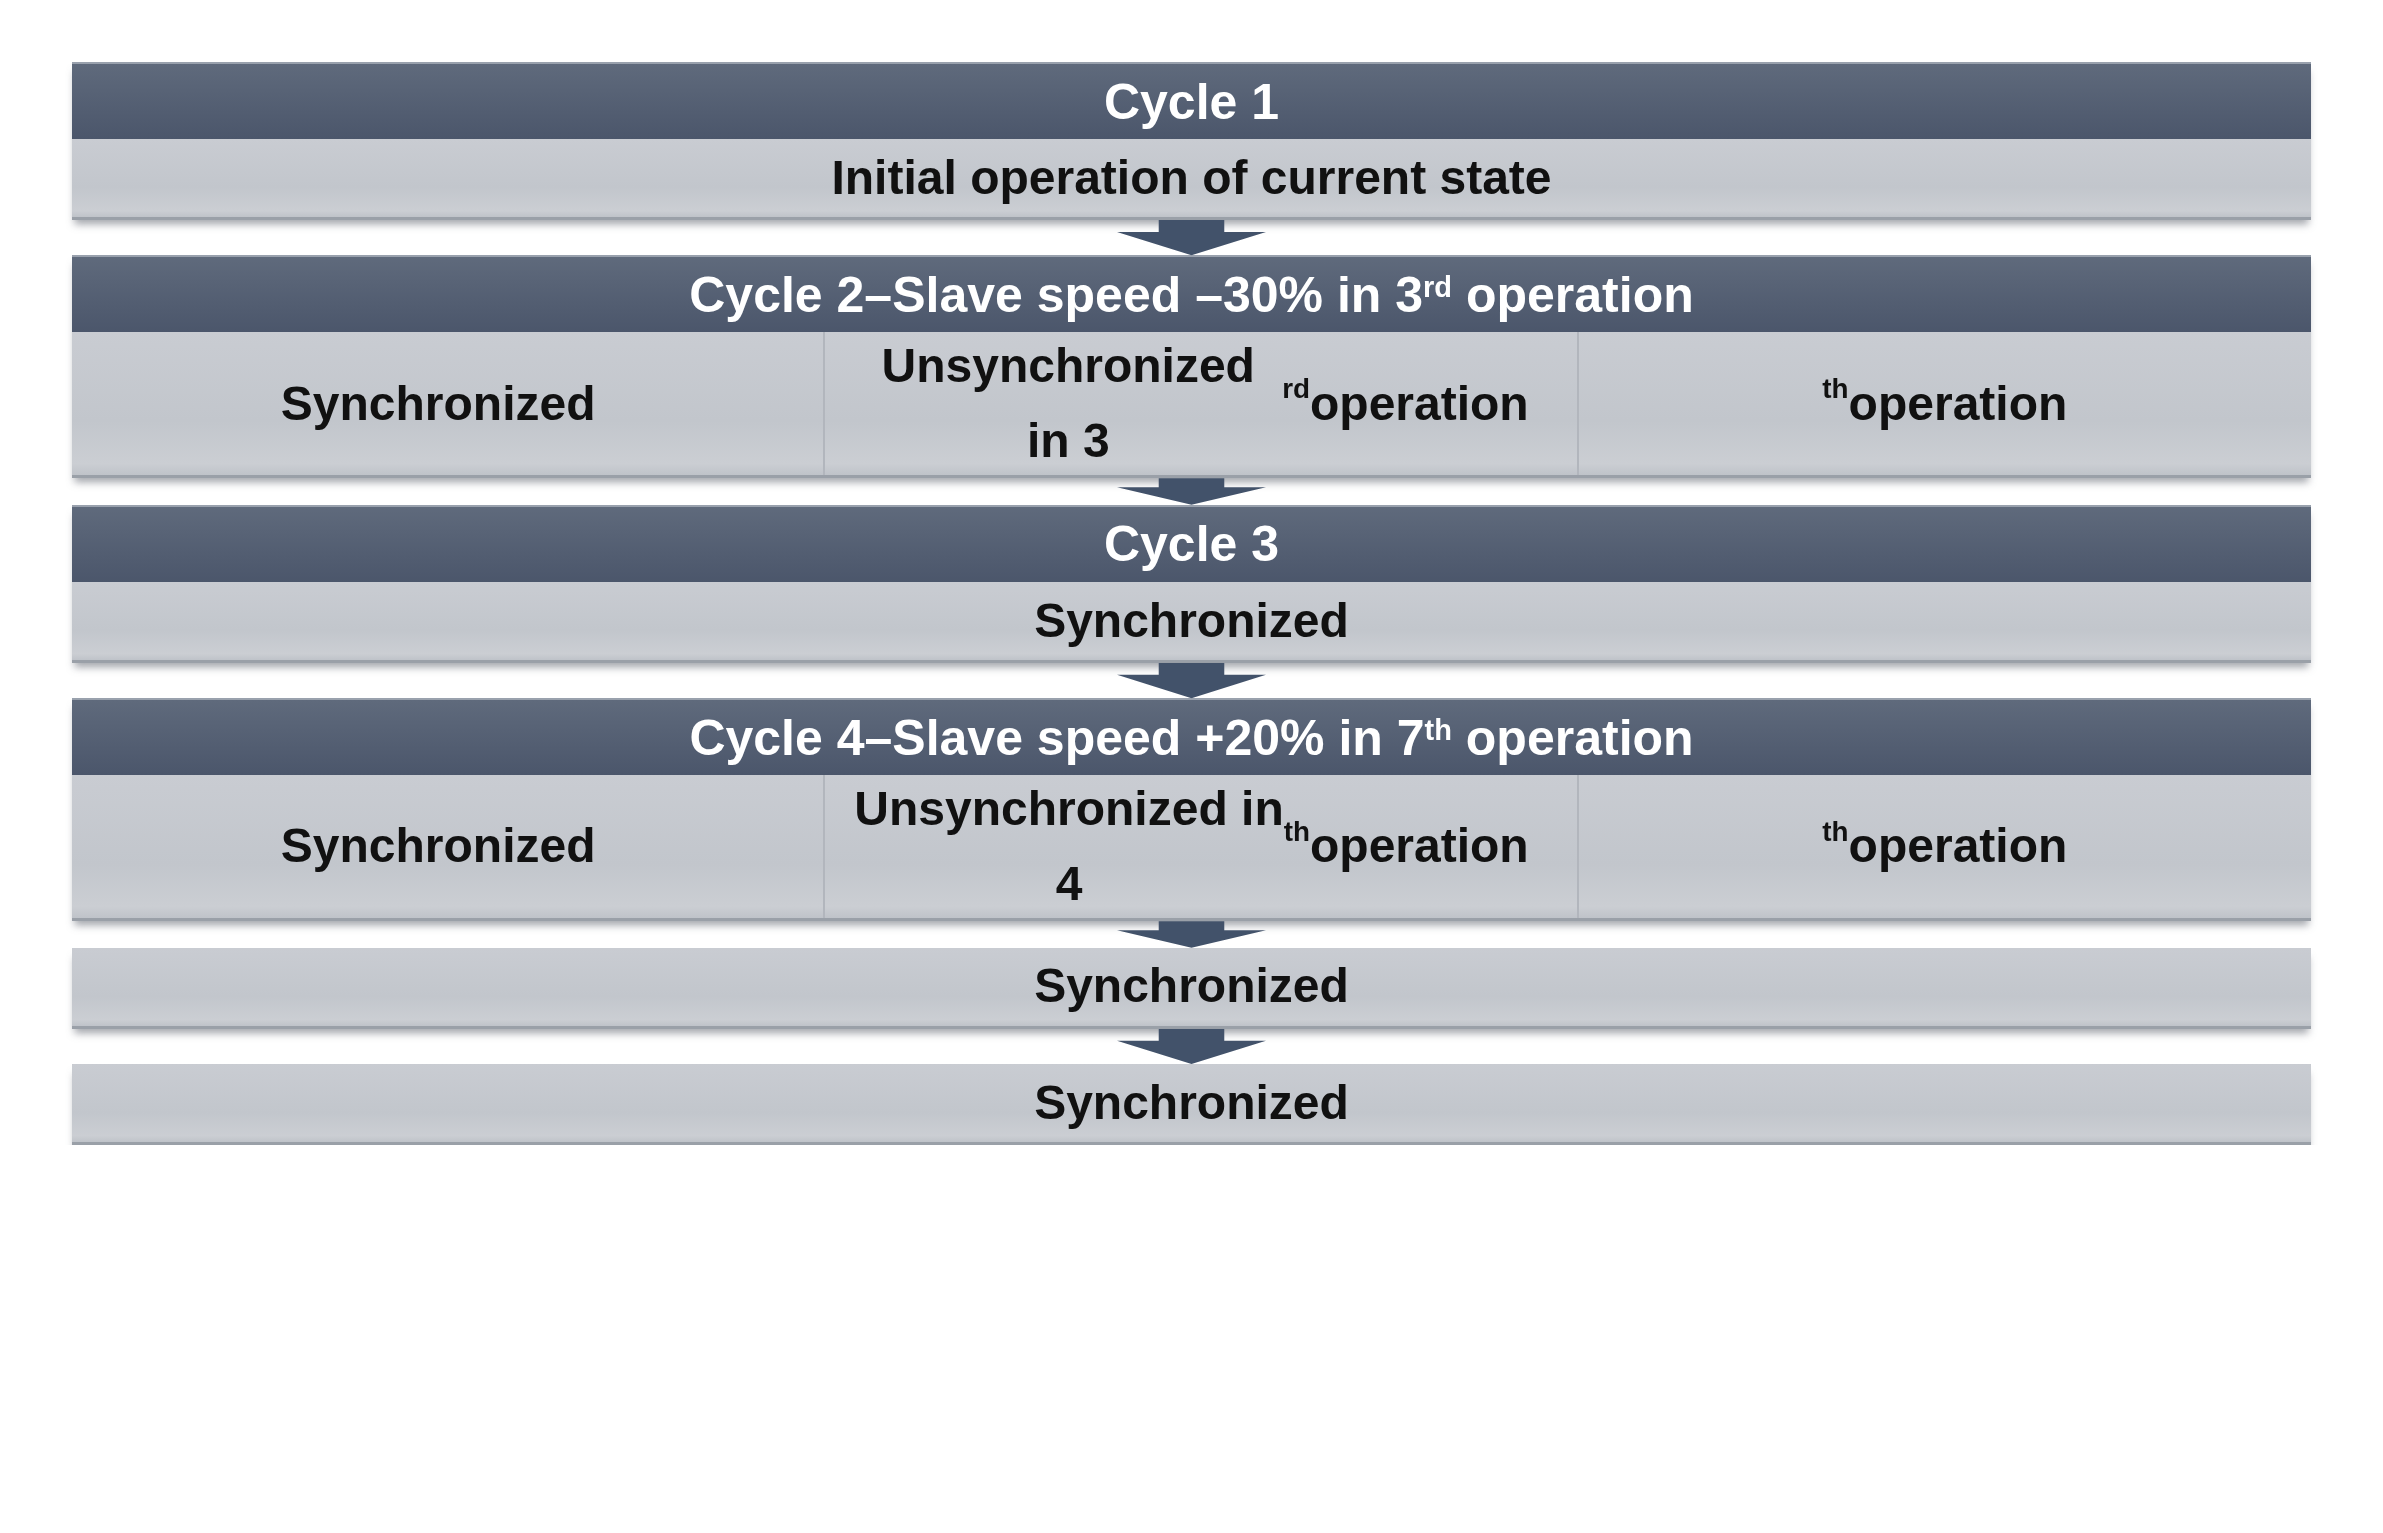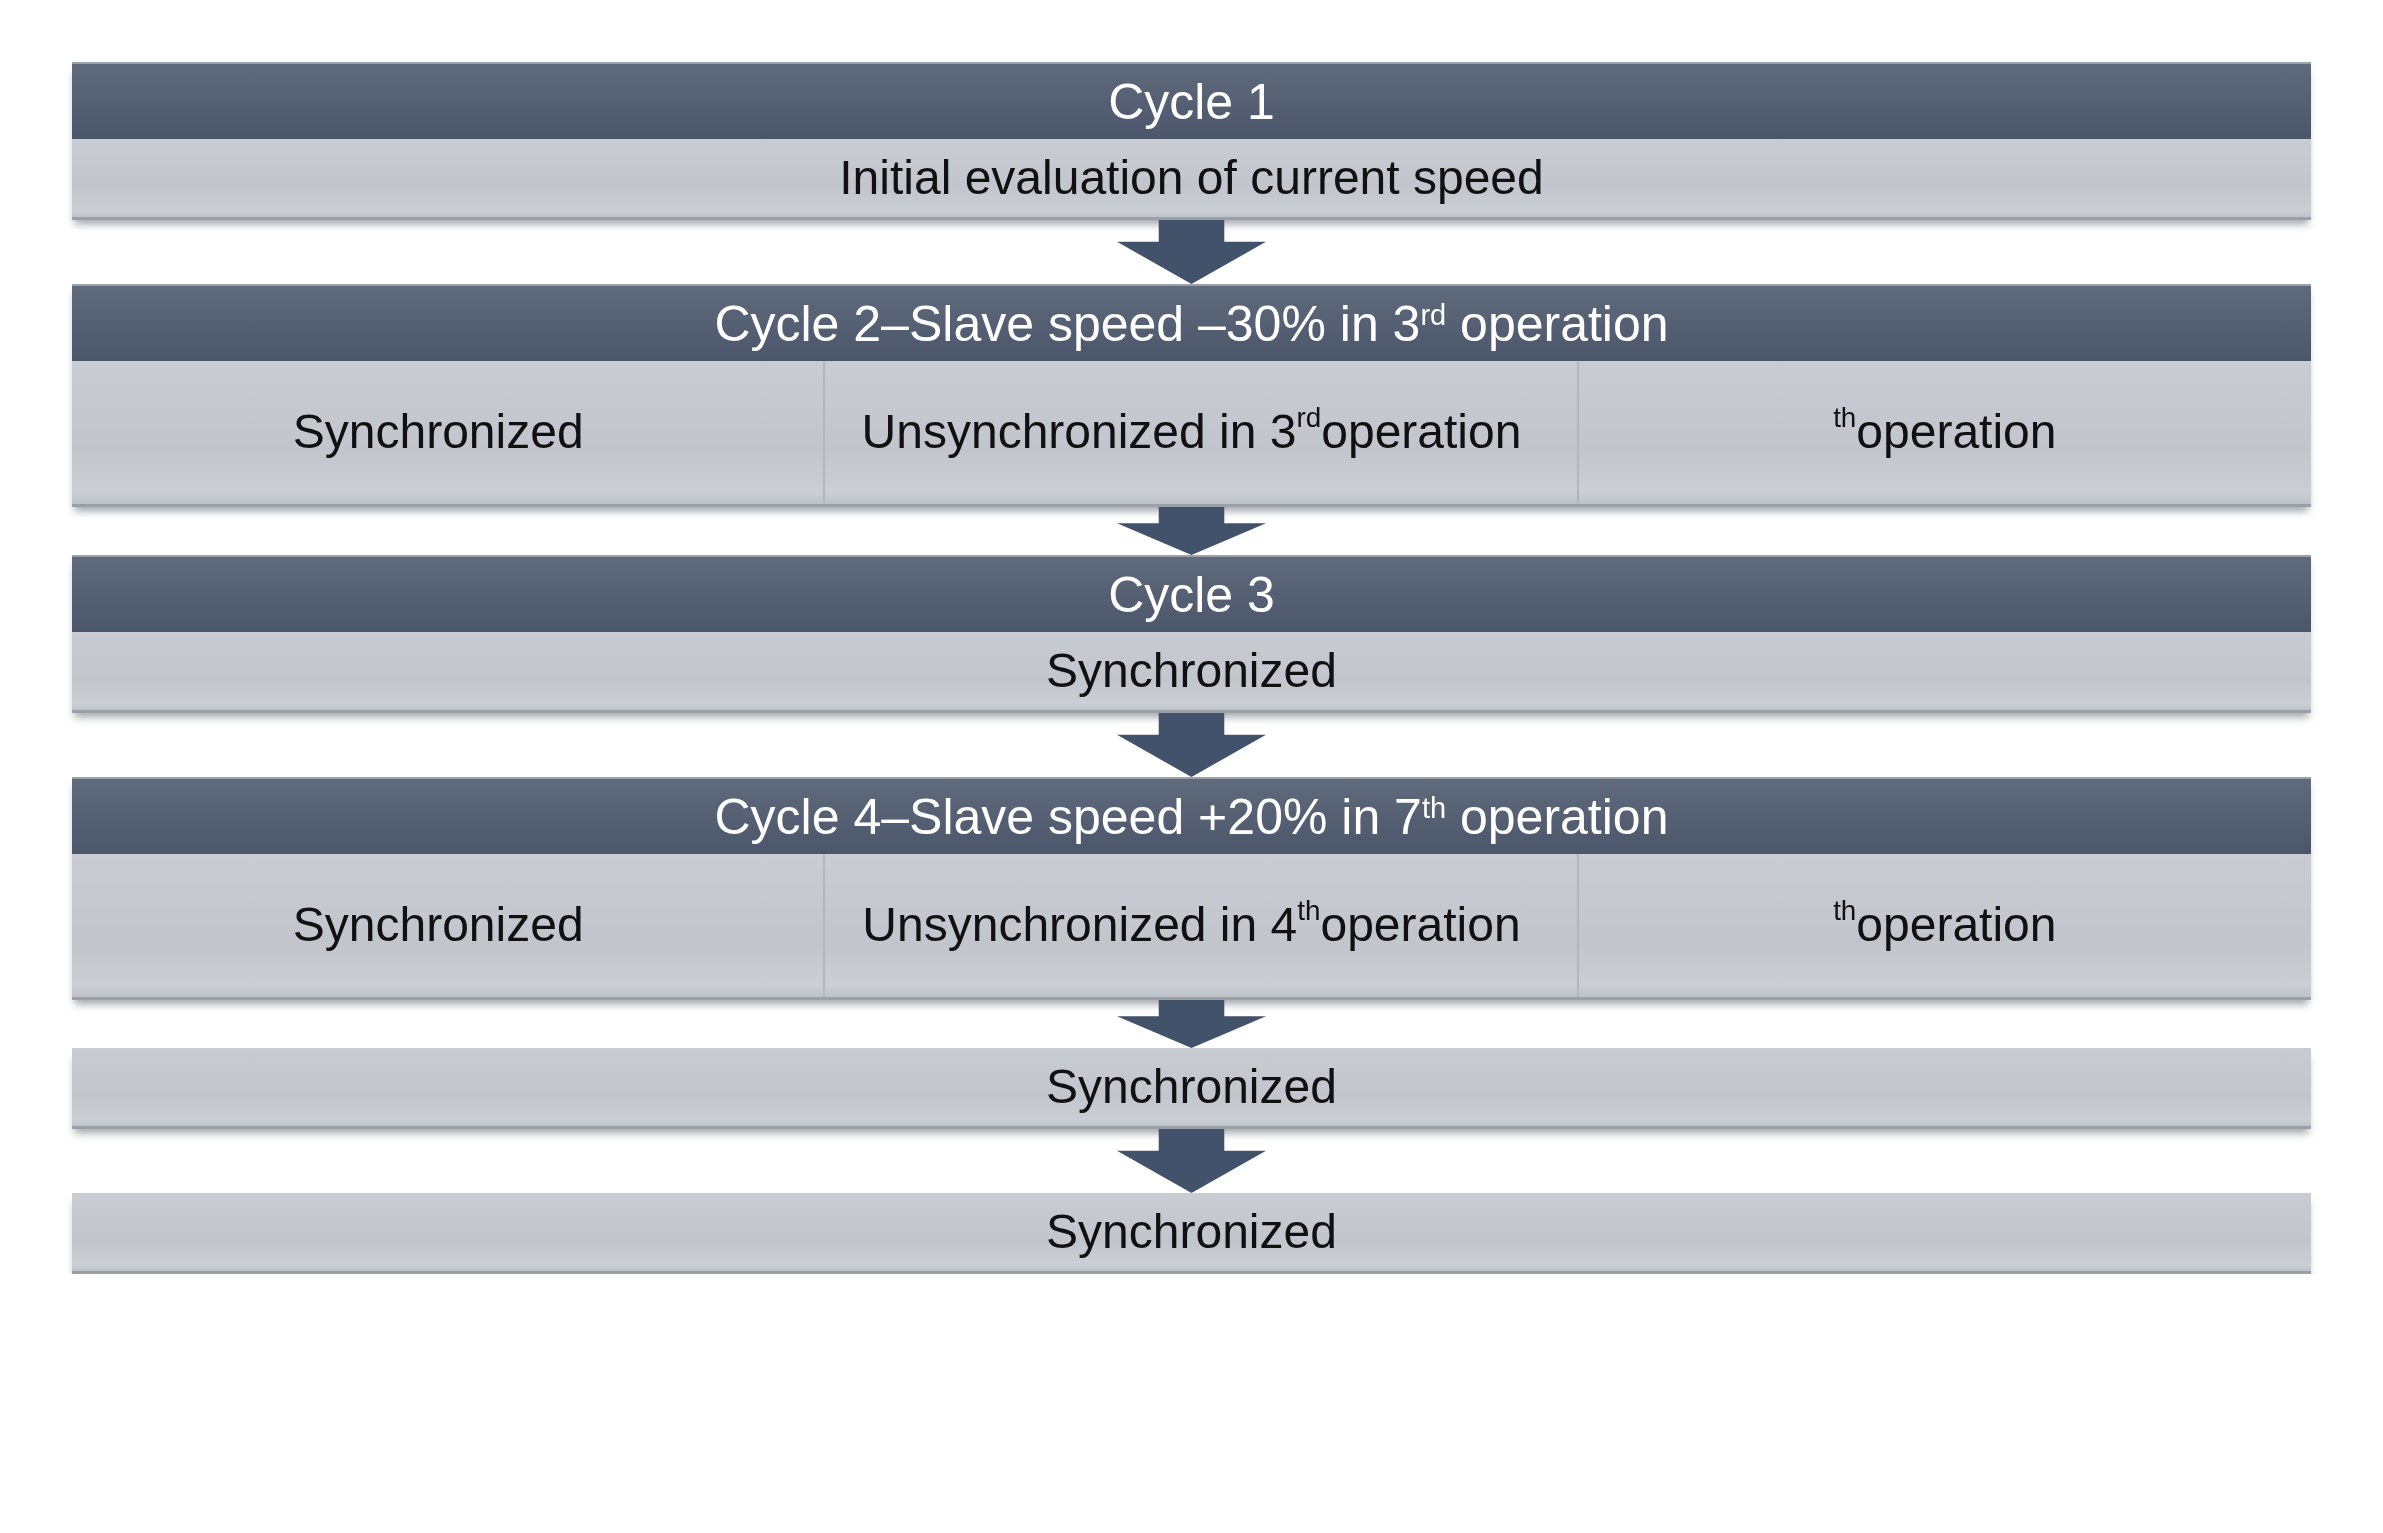--- a/index.html
+++ b/index.html
@@ -5,25 +5,26 @@
   html, body {
     margin: 0;
     padding: 0;
     background: var(--page-bg, #ffffff);
     font-family: "Liberation Sans", "DejaVu Sans", sans-serif;
   }
   * { box-sizing: border-box; }
 
   .diagram {
     width: 2383px;
-    height: 1274px;
+    height: 1145px;
     padding: 62px 72px 0 72px;
     display: flex;
     flex-direction: column;
     align-items: stretch;
+    font-weight: bold;
   }
 
   .block {
     width: 100%;
     box-shadow: 0 6.7px 7.6px -1.9px rgba(90, 95, 105, 0.55);
   }
 
   .block-header {
     height: 77px;
     background: linear-gradient(180deg, var(--header-top, #5f6a7c) 0%, var(--header-bottom, #4b566b) 100%);
@@ -87,21 +88,21 @@
 <body>
 
 <div class="diagram">
 
   <section class="block">
     <header class="block-header">
       <span><span>Cycle 1</span></span>
     </header>
     <div class="block-body body-single">
       <div class="cell">
-          <span>Initial evaluation of current speed</span>
+          <span>Initial operation of current state</span>
         </div>
     </div>
   </section>
 
   <div class="gap gap-lg">
     <div class="down-arrow"></div>
   </div>
 
   <section class="block">
     <header class="block-header">

